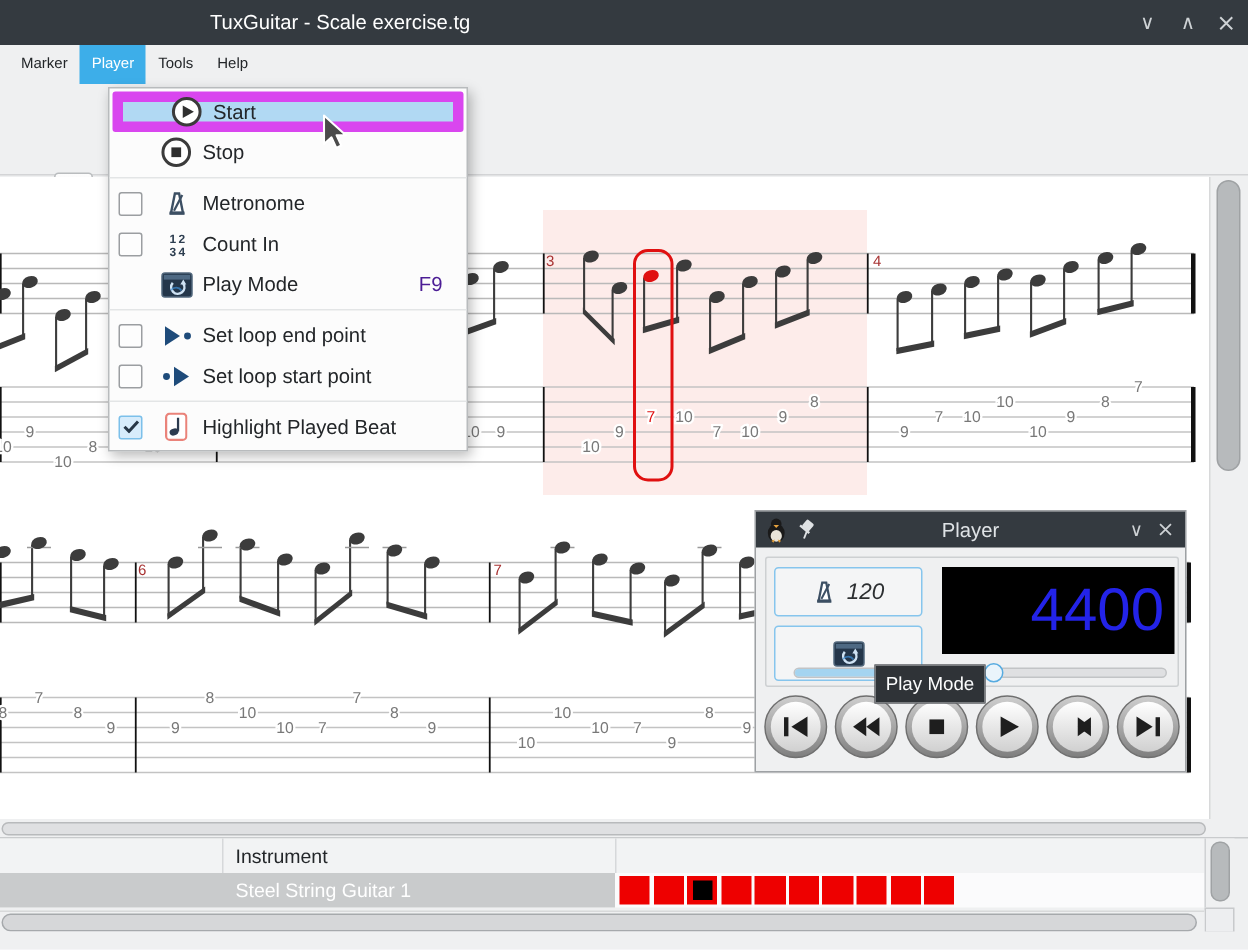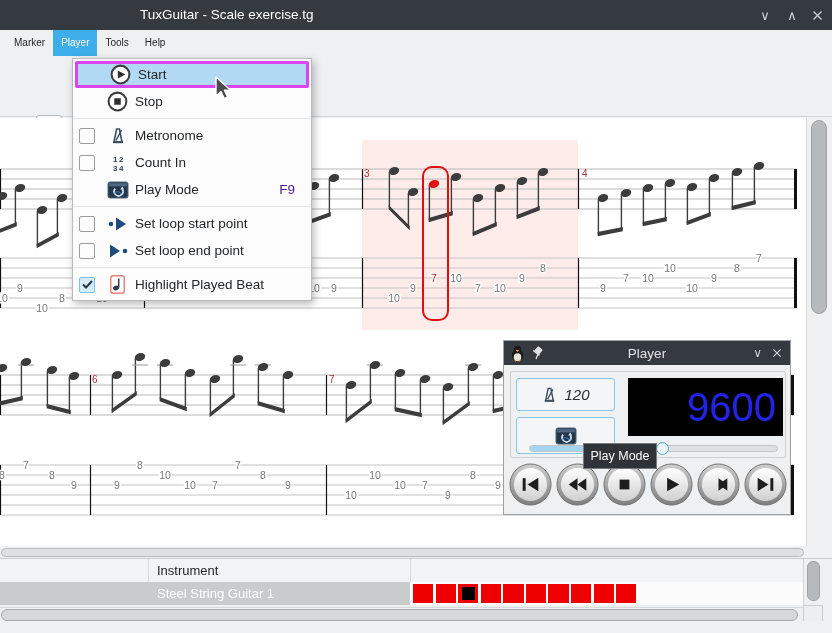--- a/index.html
+++ b/index.html
@@ -45,21 +45,21 @@
   .tt-vscroll { position:absolute; left:803px; top:0; width:20px; height:46px; background:#eff0f1; border-left:1px solid #d0d2d4; }
   .tt-vthumb { position:absolute; left:3px; top:2px; width:13px; height:40px; background:#b7babc; border:1px solid #9fa2a4; border-radius:6px; }
   .tt-corner { position:absolute; left:803px; top:46px; width:20px; height:17px; background:#edeef0; border:1px solid #c8cacc; }
   .tt-hscroll { position:absolute; left:0; top:48px; width:803px; height:15px; background:#eff0f1; border-top:1px solid #d8d9da; }
   .tt-hthumb { position:absolute; left:1px; top:1px; width:797px; height:12px; background:#d6d7d9; border:1px solid #a6a9ac; border-radius:6px; }
   .bottom-strip { left:0; top:621px; width:832px; height:12px; background:#eff0f1; }
 
   
   .menu-popup { left:72px; top:58px; width:240px; background:#fcfcfc; border:1px solid #b8bbbd; box-shadow:2px 3px 8px rgba(0,0,0,.28); padding:2px 0; z-index:50; }
   .menu-item { height:27px; display:flex; align-items:center; padding:0 6px; font-size:13.5px; color:#232629; position:relative; }
-  .menu-item.hl { margin:0 2px; padding:0 4px; background:#b1d9f3; border:3px solid #d946ef; border-radius:2px; }
+  .menu-item.hl { margin:0 2px; padding:0 4px; background:#b1d9f3; border:7px solid #d946ef; border-radius:2px; }
   .mi-check { width:16px; height:16px; border:1px solid #9b9ea1; border-radius:2px; background:#fdfdfd; margin-right:10px; flex:none; display:flex; align-items:center; justify-content:center; }
   .mi-check.on { background:#d7ecfb; border-color:#7cc0ea; }
   .mi-check-spacer { width:26px; flex:none; }
   .mi-icon { width:25px; flex:none; display:flex; align-items:center; justify-content:center; }
   .mi-label { margin-left:5px; }
   .mi-short { margin-left:auto; margin-right:10px; color:#4c1d95; }
   .menu-sep { height:7px; display:flex; align-items:center; }
   .menu-sep i { display:block; width:100%; height:1px; background:#e3e5e6; }
 
   
@@ -480,35 +480,35 @@
       <span class="mi-label">Play Mode</span>
       <span class="mi-short">F9</span>
     </div>
     <div class="menu-sep">
       <i></i>
     </div>
     <div class="menu-item">
       <span class="mi-check"></span>
       <span class="mi-icon">
         <svg width="20" height="16" viewBox="0 0 20 16">
+          <polygon points="2,1.5 12,8 2,14.5" fill="#1e4b7a"></polygon>
+          <circle cx="17" cy="8" r="2.3" fill="#1e4b7a"></circle>
+        </svg>
+      </span>
+      <span class="mi-label">Set loop end point</span>
+    </div>
+    <div class="menu-item">
+      <span class="mi-check"></span>
+      <span class="mi-icon">
+        <svg width="20" height="16" viewBox="0 0 20 16">
           <circle cx="3" cy="8" r="2.3" fill="#1e4b7a"></circle>
           <polygon points="8,1.5 18,8 8,14.5" fill="#1e4b7a"></polygon>
         </svg>
       </span>
       <span class="mi-label">Set loop start point</span>
-    </div>
-    <div class="menu-item">
-      <span class="mi-check"></span>
-      <span class="mi-icon">
-        <svg width="20" height="16" viewBox="0 0 20 16">
-          <polygon points="2,1.5 12,8 2,14.5" fill="#1e4b7a"></polygon>
-          <circle cx="17" cy="8" r="2.3" fill="#1e4b7a"></circle>
-        </svg>
-      </span>
-      <span class="mi-label">Set loop end point</span>
     </div>
     <div class="menu-sep">
       <i></i>
     </div>
     <div class="menu-item">
       <span class="mi-check on">
         <svg width="11" height="9" viewBox="0 0 11 9">
           <polyline points="1,4.5 4,7.5 10,1" fill="none" stroke="#273747" stroke-width="2"></polyline>
         </svg>
       </span>
@@ -563,21 +563,21 @@
     <span class="pm-icon-slot">
         <svg width="22" height="20" viewBox="0 0 22 20">
           <rect x="1" y="2" width="20" height="16" rx="2" fill="#24364a" stroke="#51677c"></rect>
           <rect x="2.2" y="3.2" width="17.6" height="3.2" fill="#4e6983"></rect>
           <path d="M 15.2 9 A 4.4 4.4 0 1 1 8.2 8.6" stroke="#cfe2f3" stroke-width="1.7" fill="none"></path>
           <polygon points="13.2,9.6 17.2,9.6 15.2,6.4" fill="#cfe2f3"></polygon>
           <path d="M 7 13.4 A 4.4 4.4 0 0 1 14 13.6" stroke="#3e8ed6" stroke-width="1.2" fill="none" opacity="0.7"></path>
         </svg>
       </span>
   </div>
-  <div class="pw-display">9600</div>
+  <div class="pw-display">4400</div>
   <div class="pw-slider">
     <div class="fill"></div>
     <div class="handle"></div>
   </div>
   <div class="transport" id="transport">
       <div>
         <svg width="43" height="43" viewBox="0 0 44 44">
           <defs>
             <linearGradient id="ring" x1="0" y1="0" x2="0" y2="1">
               <stop offset="0" stop-color="#cfcfcf"></stop>

